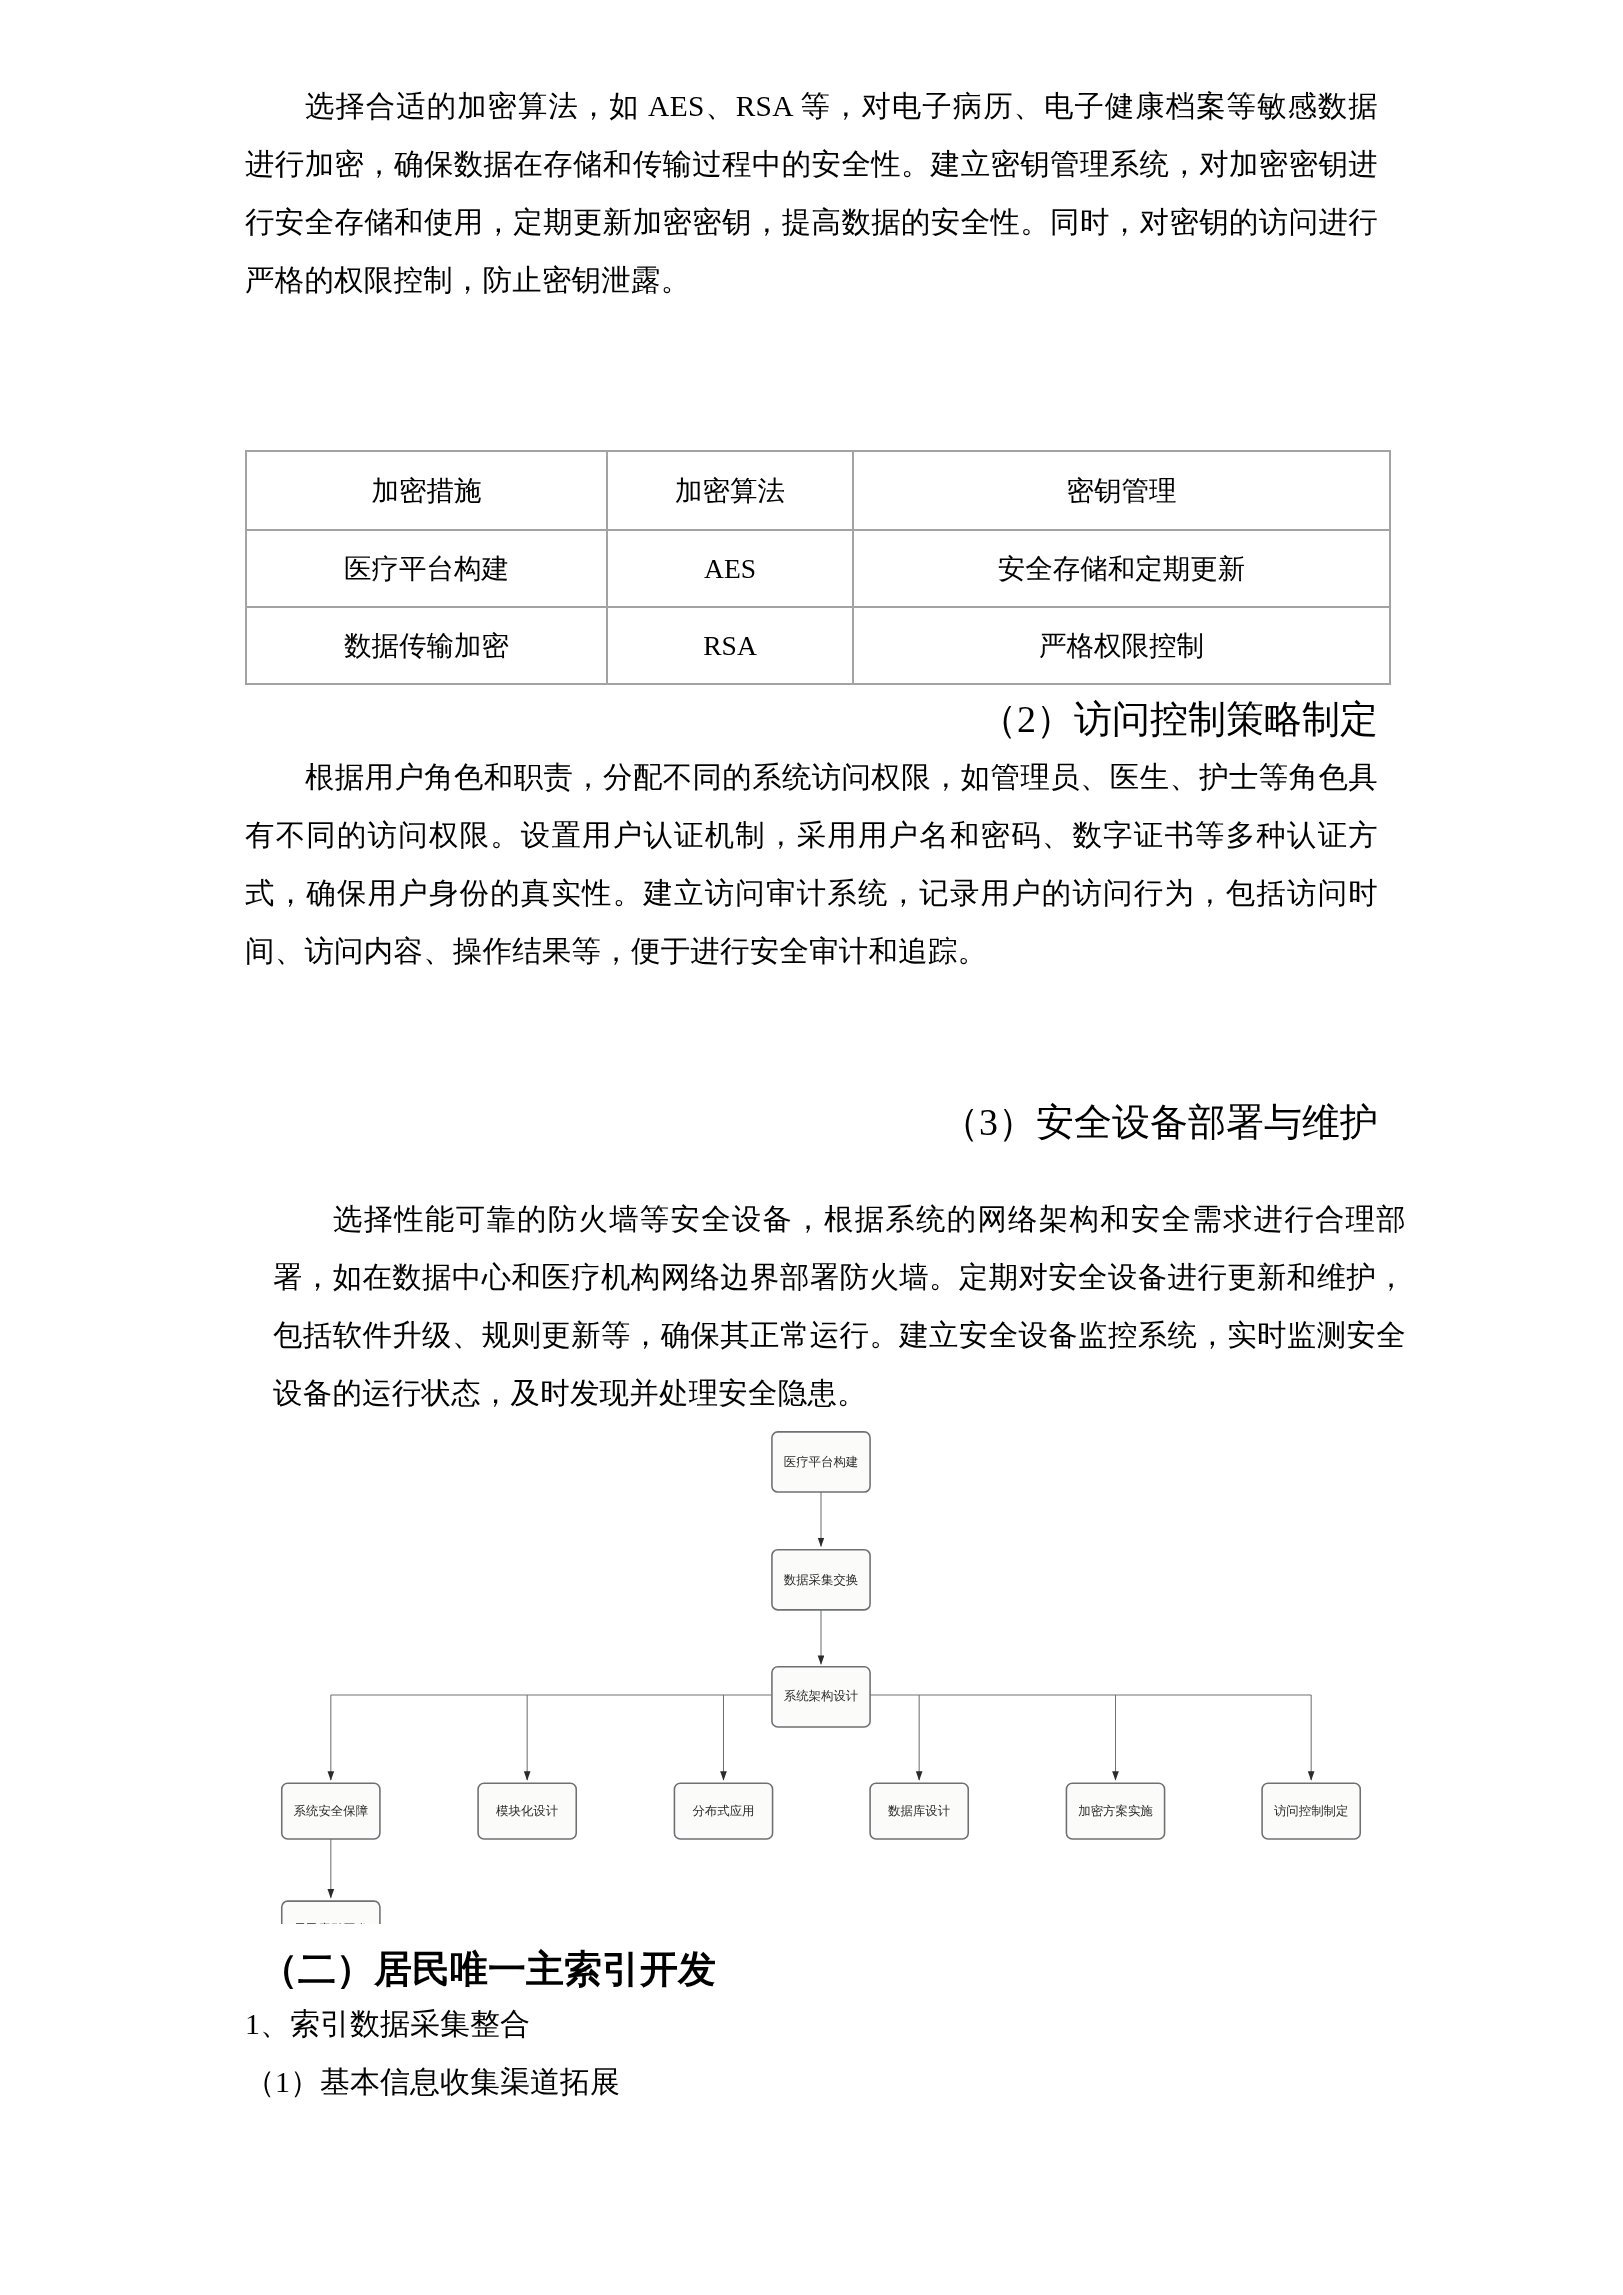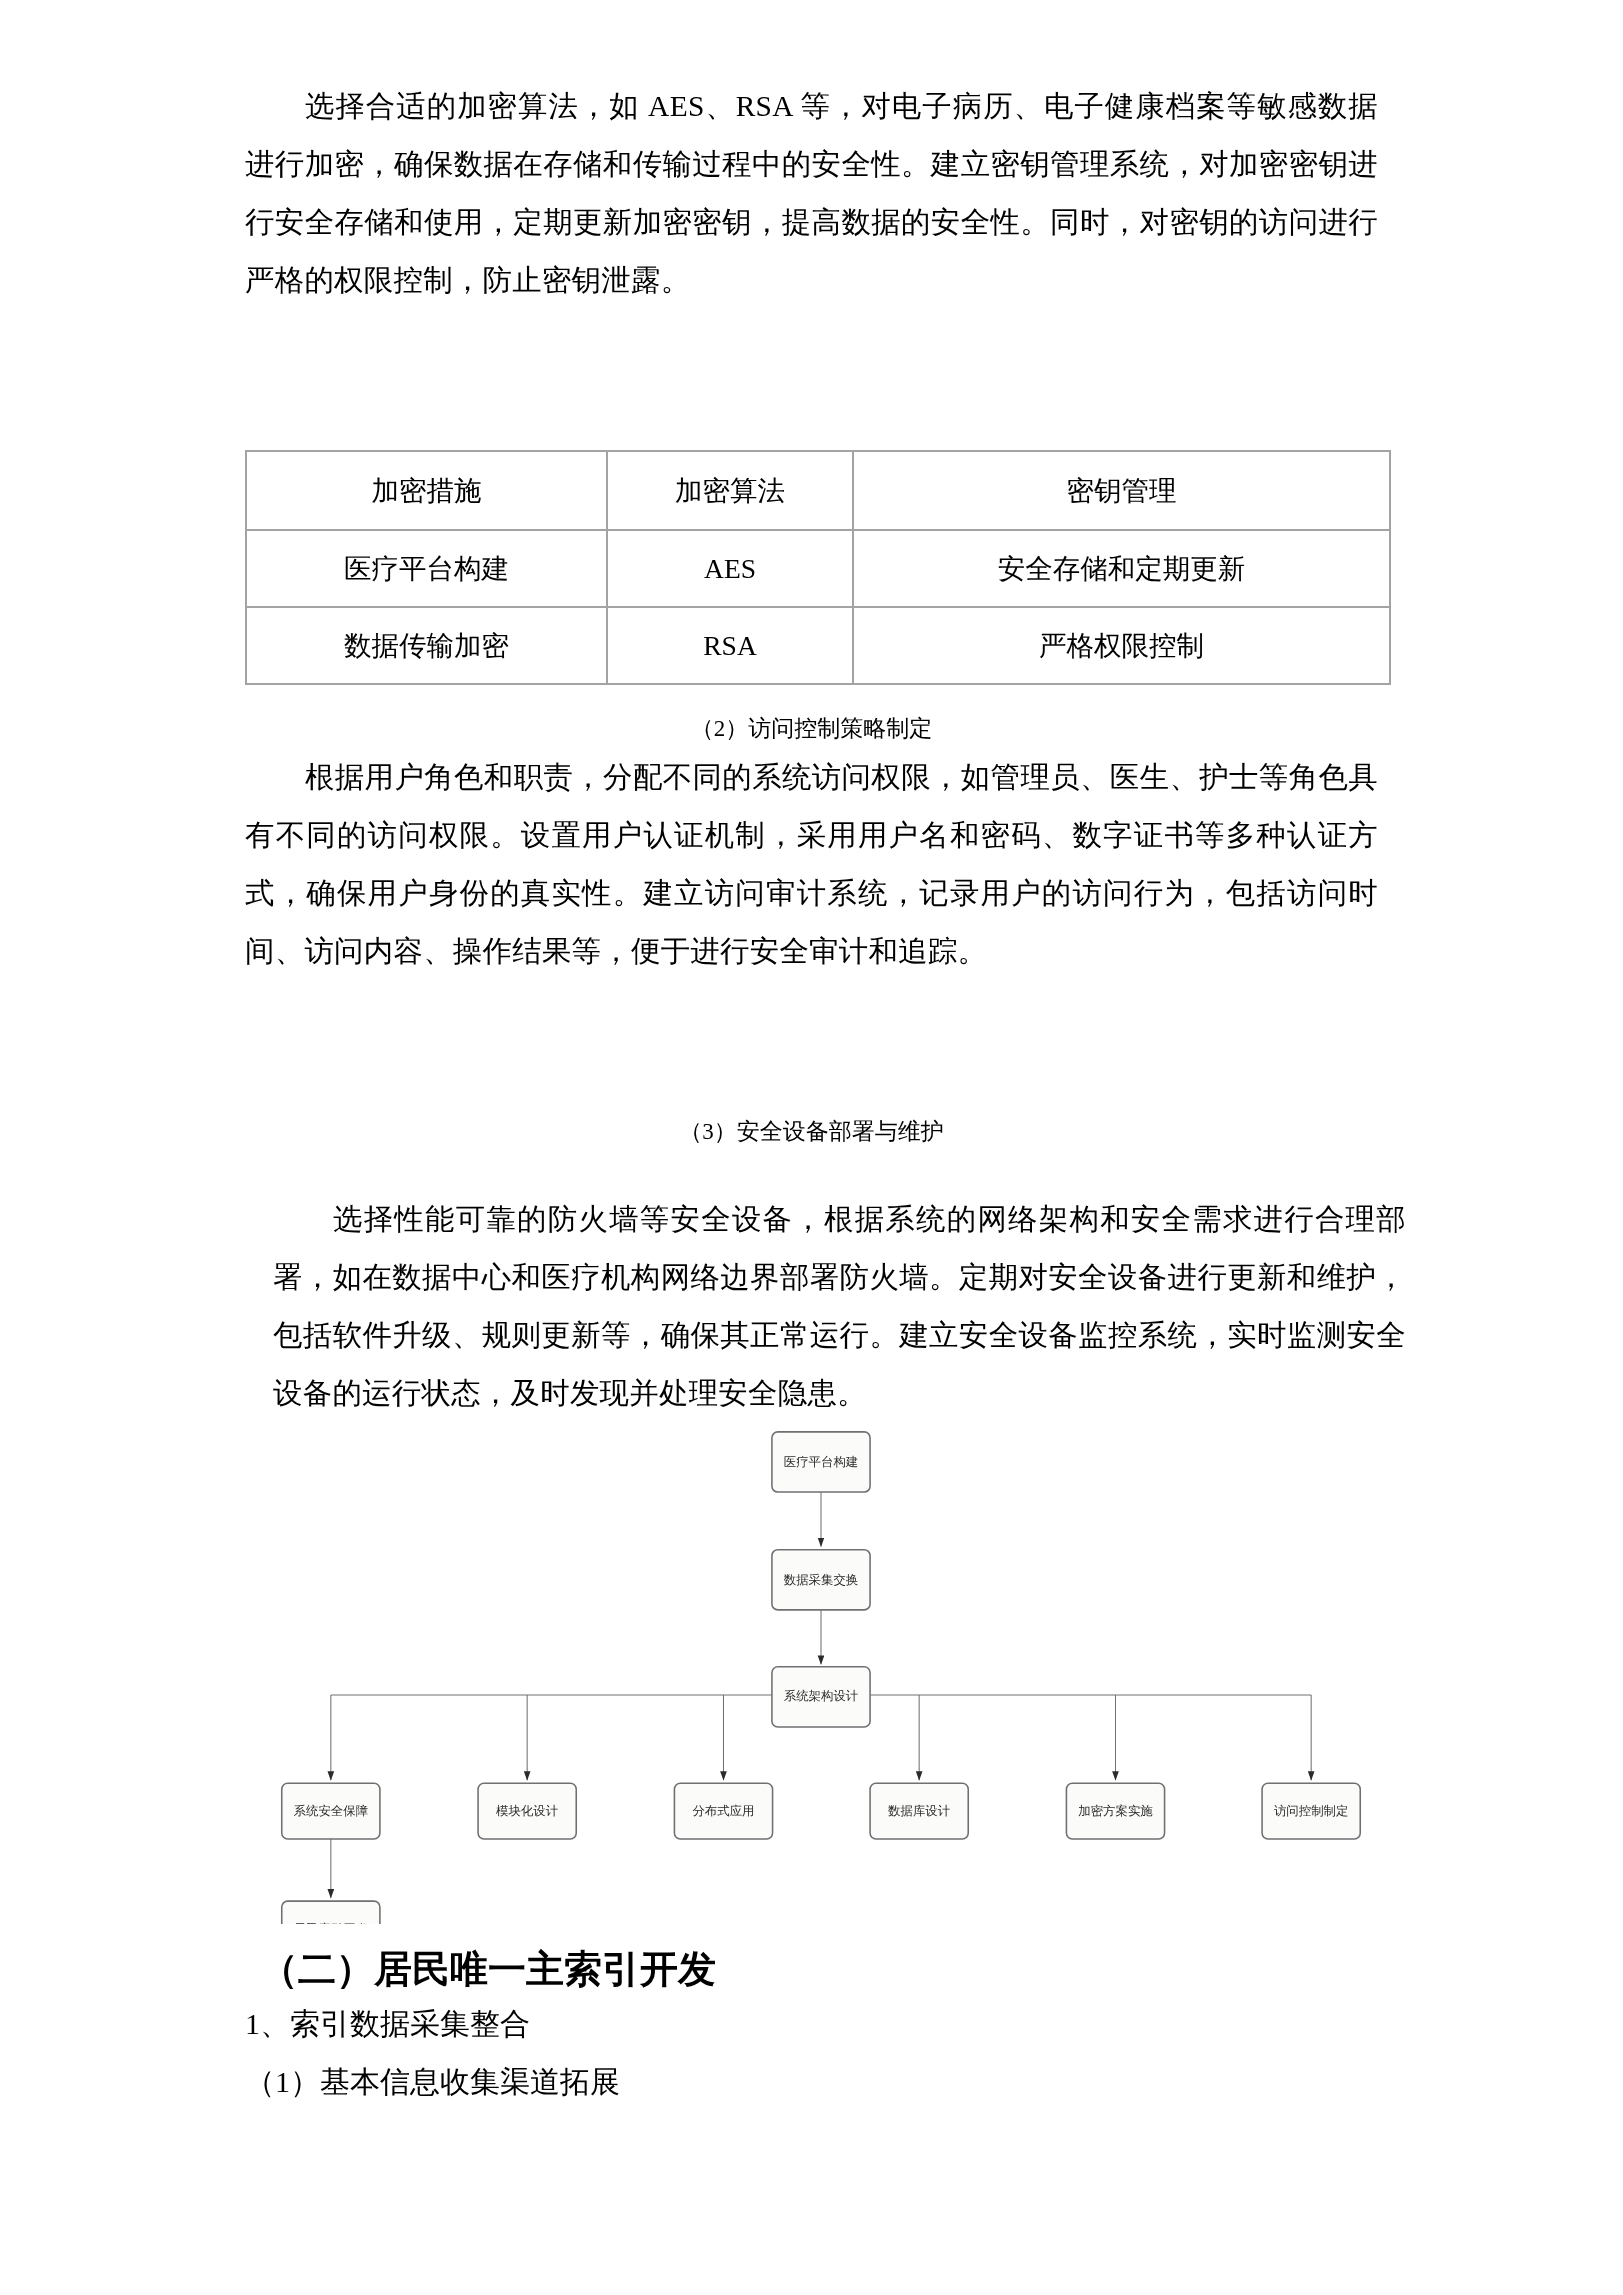--- a/index.html
+++ b/index.html
@@ -11,21 +11,21 @@
   .page{position:absolute;left:0;top:0;width:1623px;height:2295px;}
   p.para{
     margin:0;
     font-size:29.4px;
     line-height:58px;
     text-align:justify;
     text-justify:inter-character;
     letter-spacing:0.3px;
   }
   p.indent{text-indent:60px;}
-  p.heading-line{margin:10px;font-size:23px;line-height:58px;text-align:center;}
+  p.heading-line{margin:0;font-size:38px;line-height:58px;text-align:right;}
 
   .blk{position:absolute;left:245px;width:1133px;}
 
   
   .tbl{
     position:absolute;left:245px;border-collapse:collapse;
     width:1133px;table-layout:fixed;
   }
   .tbl td{
     border:2px solid #a3a3a3;

